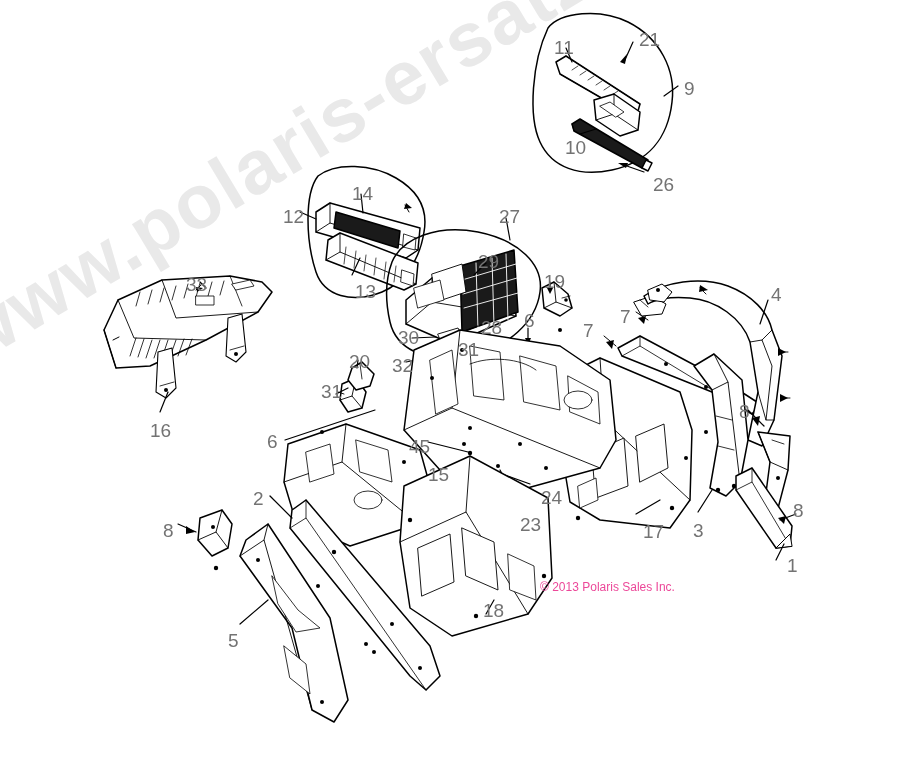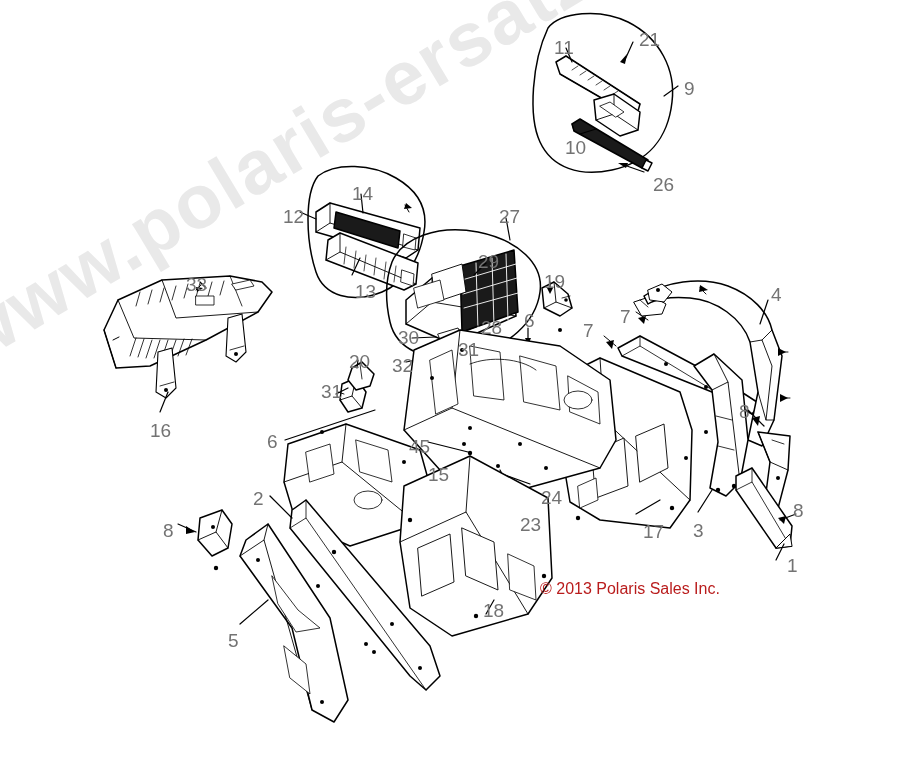--- a/index.html
+++ b/index.html
@@ -7,21 +7,21 @@
   #page{position:relative;width:903px;height:769px;background:#fff;overflow:hidden;}
   #art{position:absolute;inset:0;}
   .wm{position:absolute;left:-40px;top:300px;width:1100px;
       font-family:"Liberation Sans",sans-serif;font-weight:bold;font-size:76px;
       color:#e9e9e9;letter-spacing:2px;white-space:nowrap;
       transform:rotate(-31deg);transform-origin:0 50%;
       -webkit-user-select:none;user-select:none;pointer-events:none;}
   .callout{position:absolute;font-family:"Liberation Sans",sans-serif;
            font-size:19px;color:#737373;line-height:1;white-space:nowrap;}
   .copyright{position:absolute;font-family:"Liberation Sans",sans-serif;
-             font-size:16px;color:#b91c1c;white-space:nowrap;}
+             font-size:12px;color:#ec4899;white-space:nowrap;}
 </style>
 </head>
 <body>
 
 <div id="page">
 
   <div class="wm">www.polaris-ersatzteile.de</div>
 
   <svg id="art" viewBox="0 0 903 769">
     <g fill="none" stroke="#000" stroke-width="1.5" stroke-linejoin="round" stroke-linecap="round">

